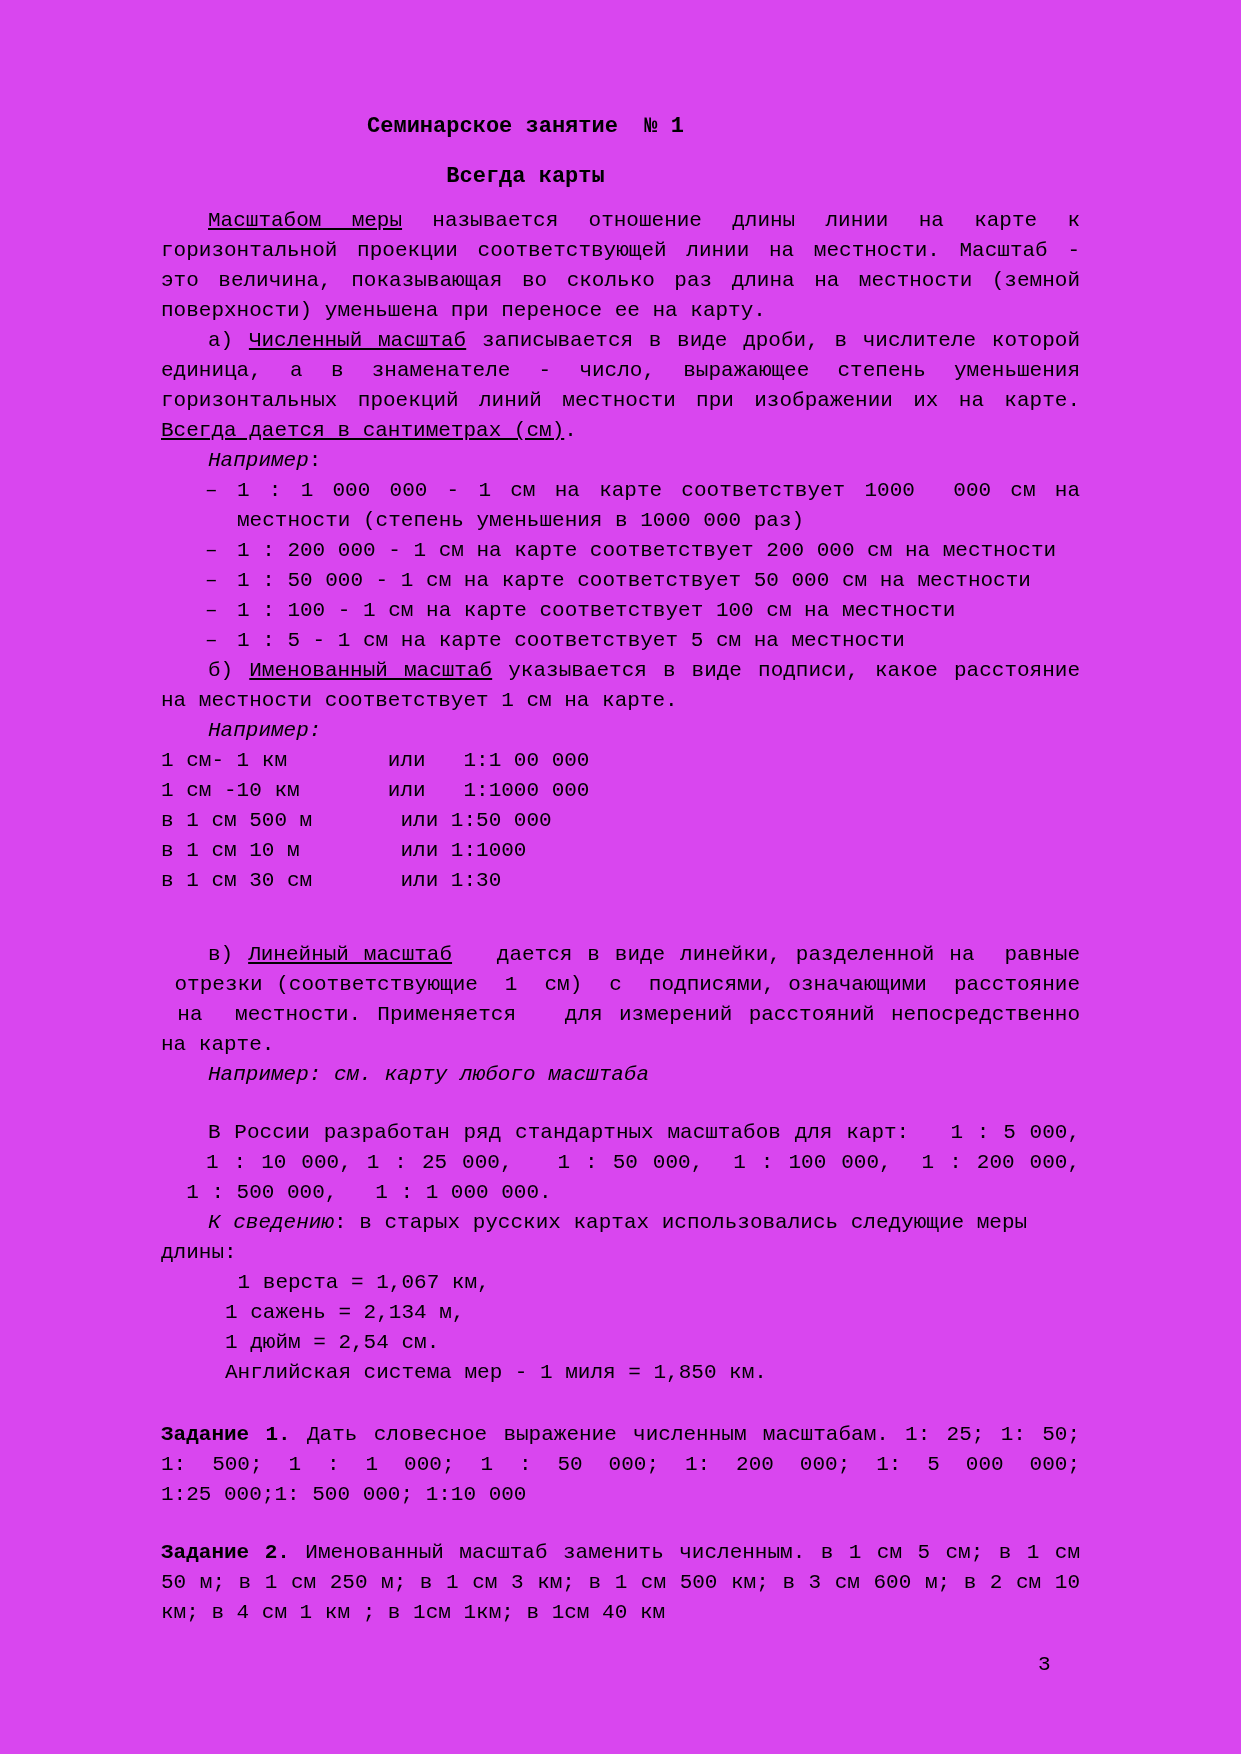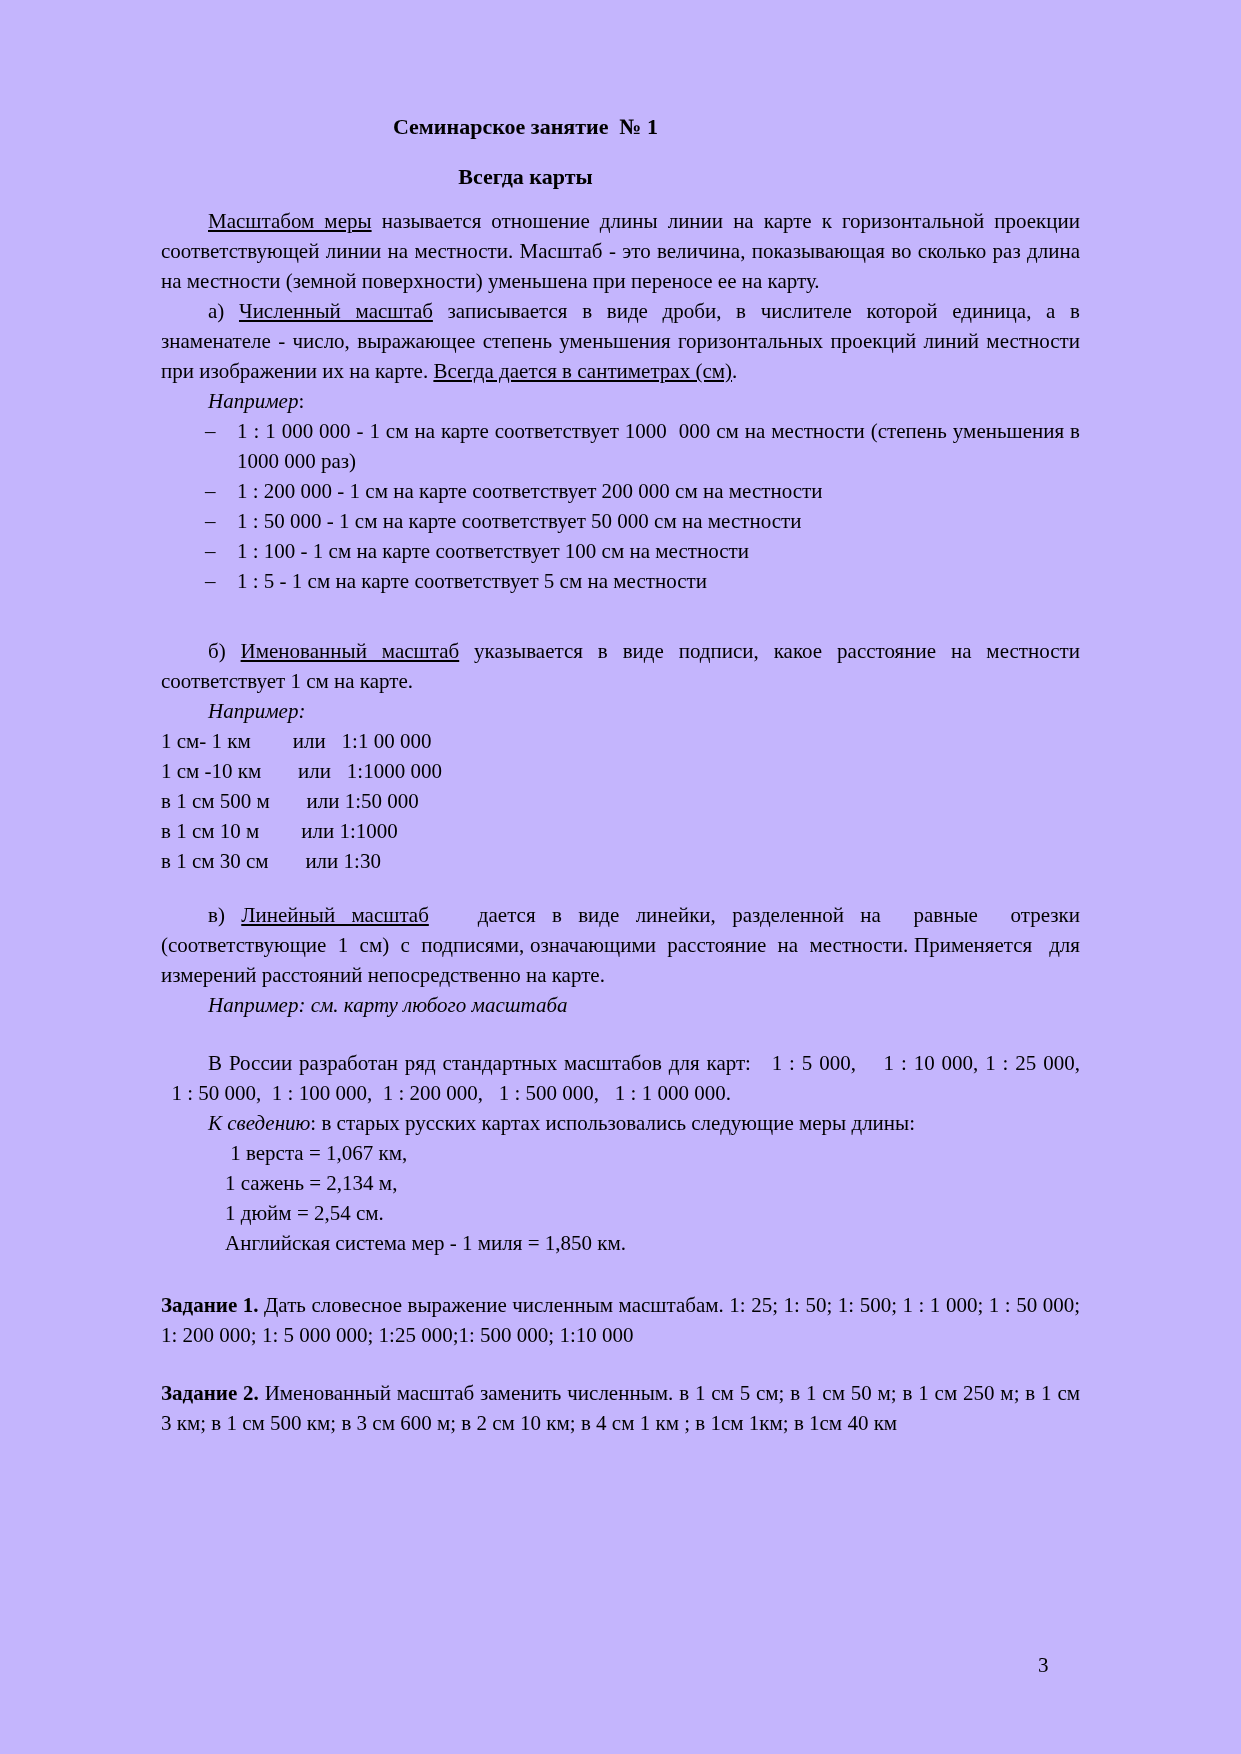--- a/index.html
+++ b/index.html
@@ -1,41 +1,41 @@
 <!DOCTYPE html>
 <html lang="ru"><head>
 <meta charset="utf-8">
 <style>
   html,body{margin:0;padding:0;background:#ffffff;}
   .page{
     position:relative;
     width:1241px;height:1754px;
-    background:#c4b5fd;
+    background:#d946ef;
     color:#000;
-    font-family:Liberation Serif, serif;
+    font-family:Liberation Mono, monospace;
     font-size:21px;line-height:30px;
     overflow:hidden;
   }
   .content{position:absolute;left:161px;top:112px;width:919px;}
   .heading{font-weight:bold;text-align:center;padding-right:190px;font-size:22px;}
   .title{margin-bottom:20px;}
   .subtitle{margin-bottom:14px;}
   .para{margin:0;text-align:justify;text-indent:47px;}
   .example{text-align:left;}
   .list{margin:0;}
   .li{position:relative;padding-left:76px;text-indent:0;text-align:justify;}
   .dash{position:absolute;left:44px;top:0;}
   .remember{text-indent:0;padding-left:18px;text-align:left;}
   .pairs{margin:0;}
   .pair-line{text-align:left;}
   .measures{padding-left:64px;}
   .measure-line{text-align:left;}
   .task{text-indent:0;}
-  .sec-b{margin-top:40px;}
-  .sec-v{margin-top:24px;}
+  .sec-b{}
+  .sec-v{margin-top:44px;}
   .gap-top{margin-top:28px;}
   .gap-task{margin-top:32px;}
   .gap{margin-top:28px;}
   .page-number{position:absolute;left:1038px;top:1650px;}
   .st-u{text-decoration:underline;}
   .st-i{font-style:italic;}
   .st-b{font-weight:bold;}
 </style>
 </head>
 <body>

